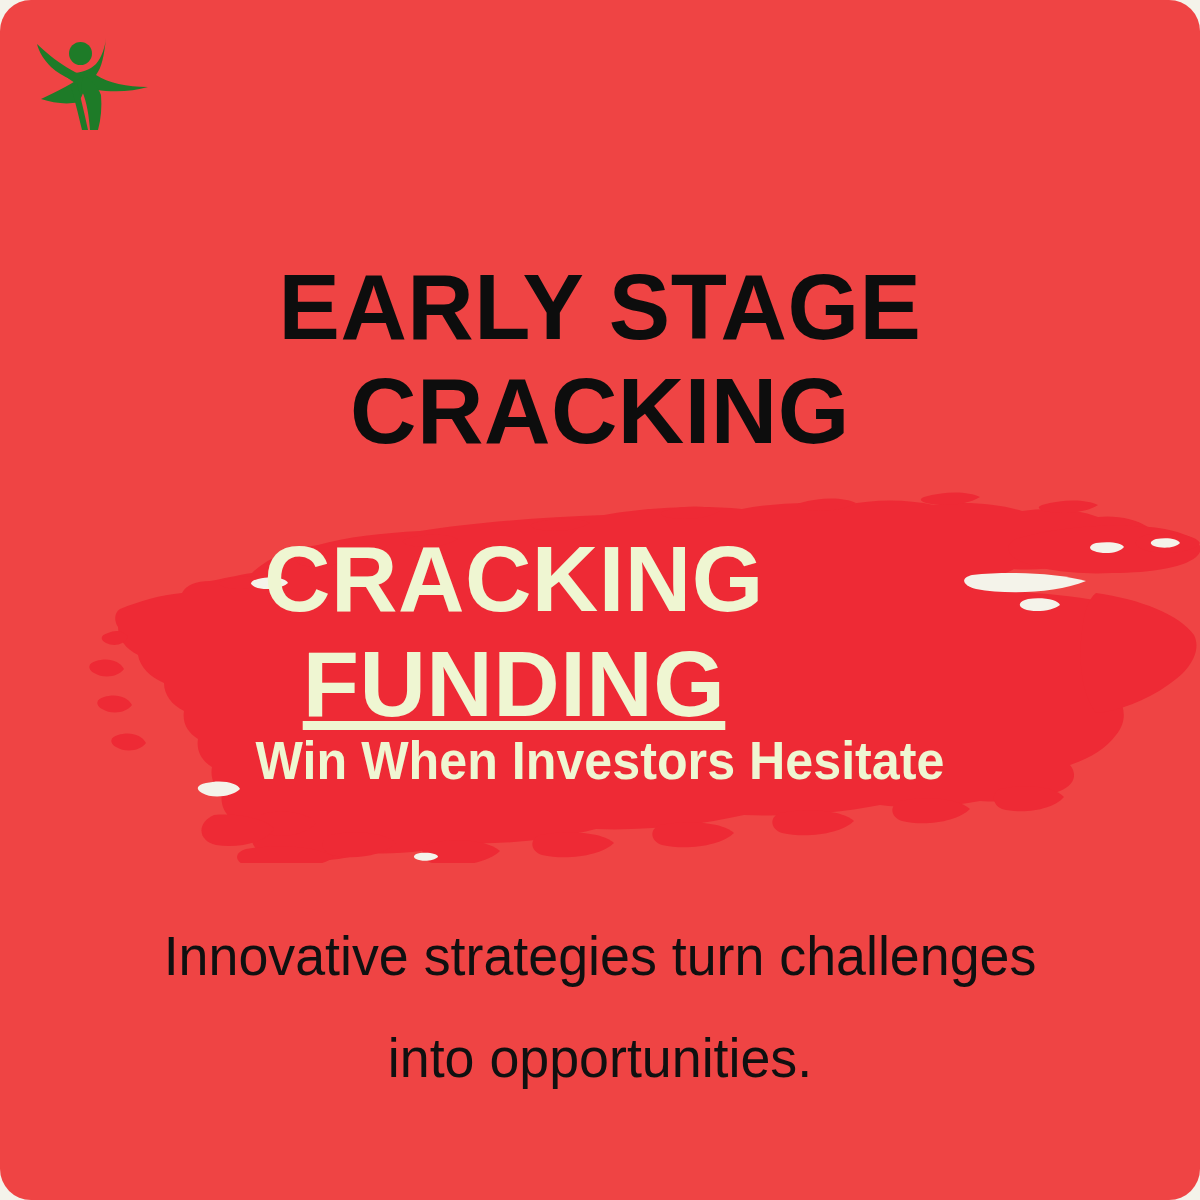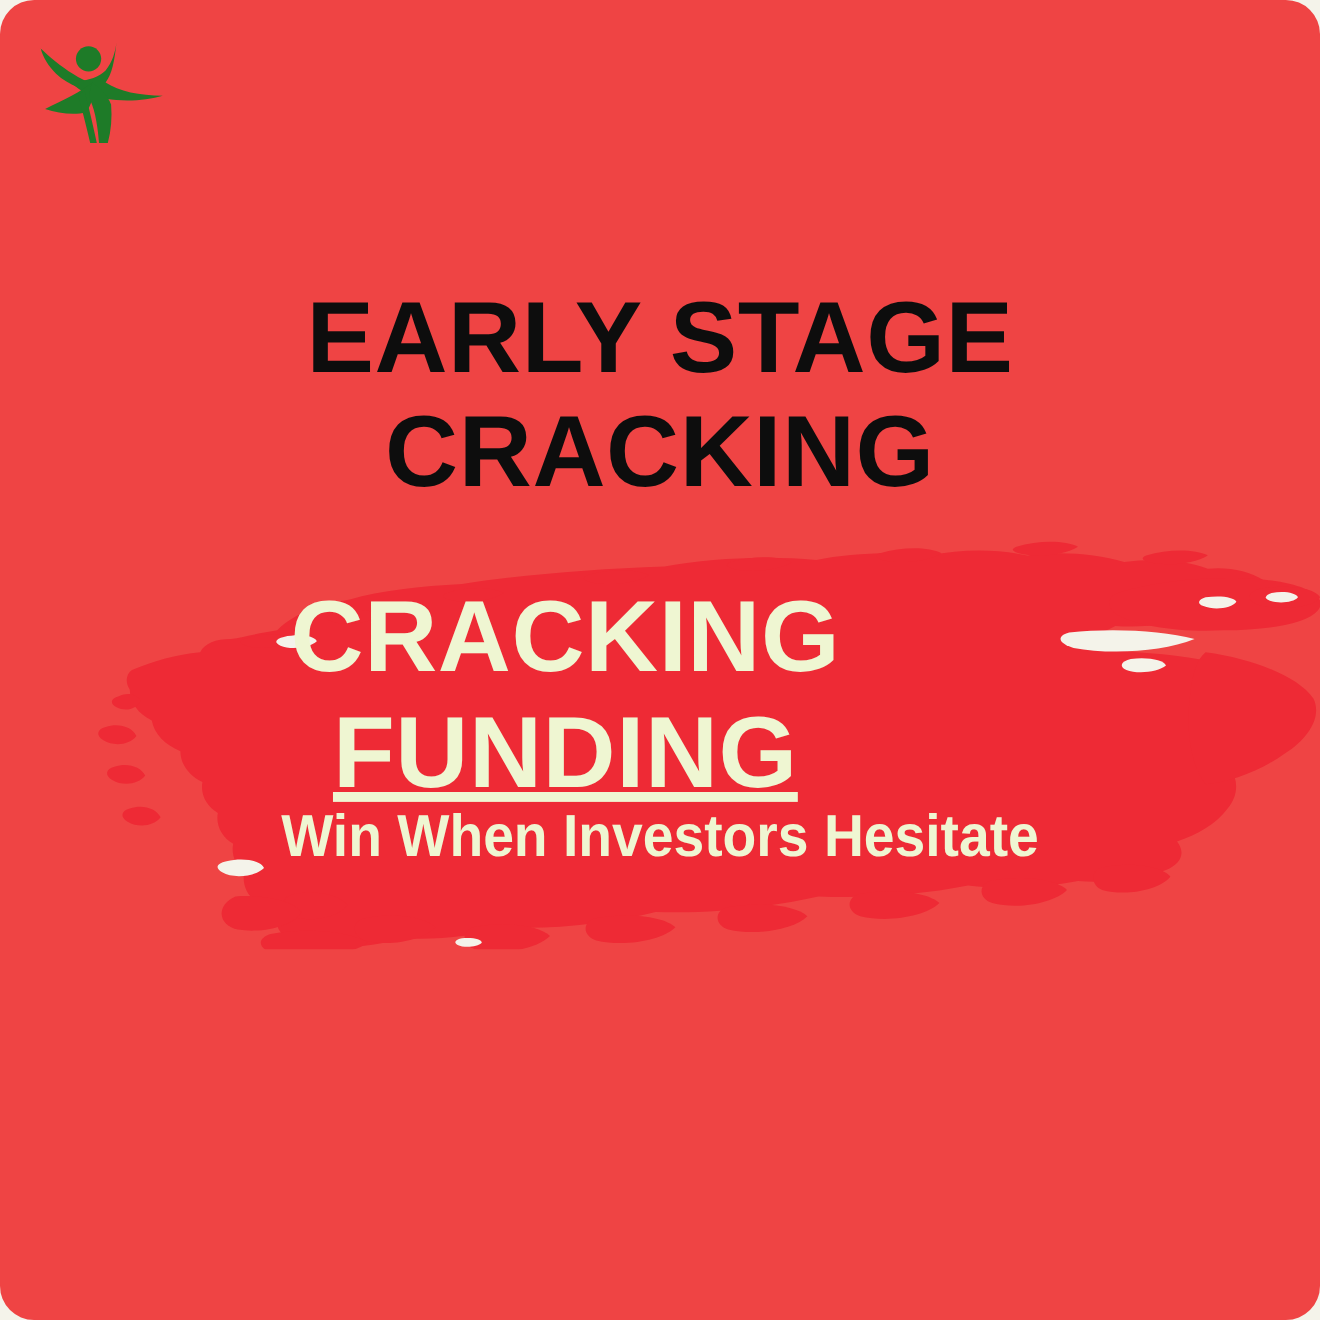--- a/index.html
+++ b/index.html
@@ -285,14 +285,18 @@
       </g>
     </svg>
 
     <div id="brush-text">
       <div id="brush-line1" class="brush-main">CRACKING</div>
       <div id="brush-line2" class="brush-main">FUNDING</div>
       <div class="brush-sub">Win When Investors Hesitate</div>
     </div>
   </div>
 
+  <div id="tagline">
+    <span class="tag-line">Innovative strategies turn challenges</span>
+    <span class="tag-line">into opportunities.</span>
+  </div>
 
 </div>
 
 </body></html>

